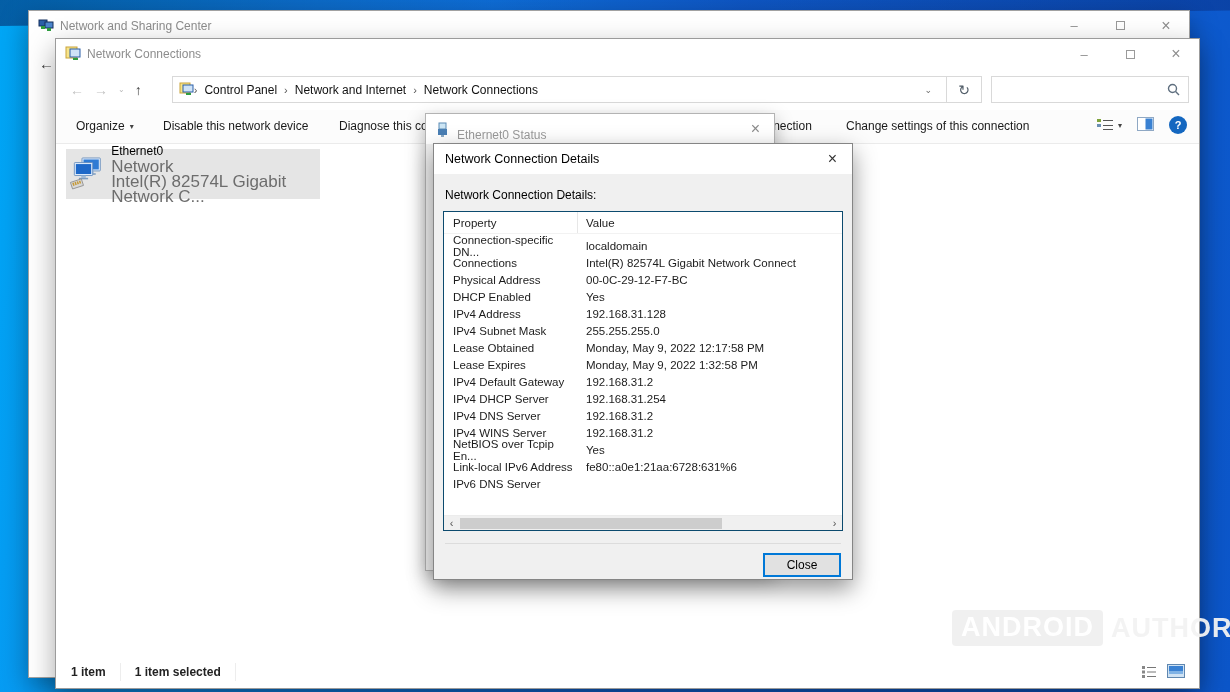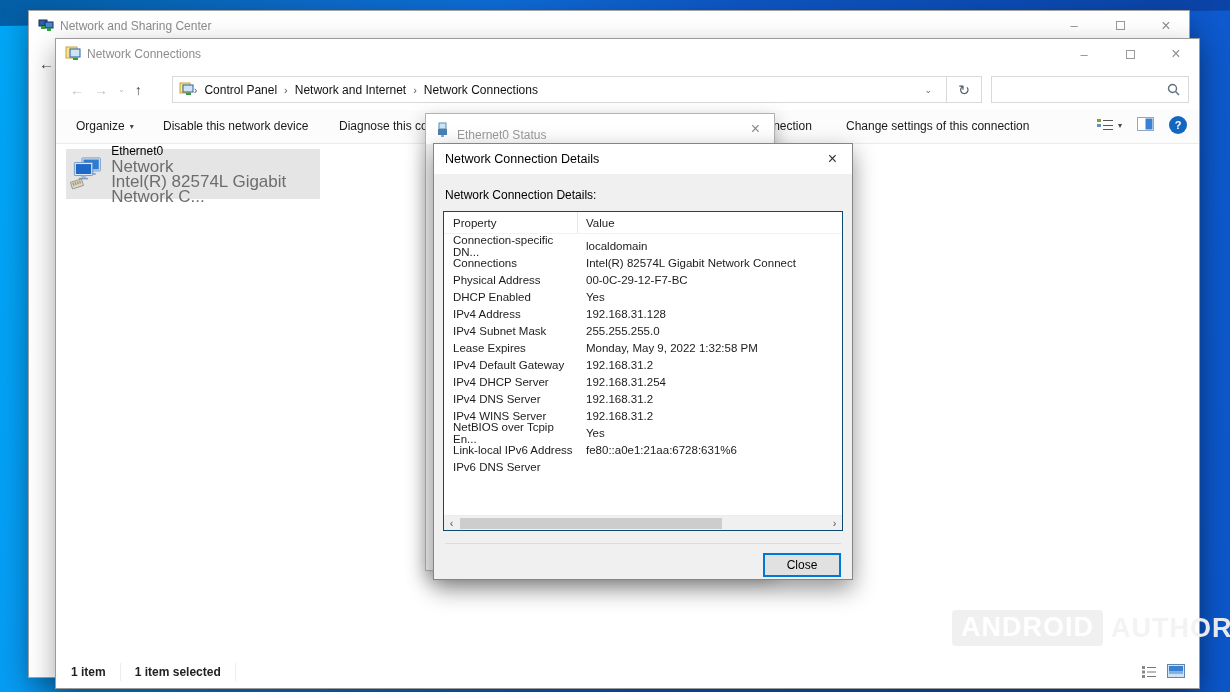--- a/index.html
+++ b/index.html
@@ -305,20 +305,24 @@
             <div class="trow">
               <span class="col-p">IPv4 Address</span>
               <span class="col-v">192.168.31.128</span>
             </div>
 
             <div class="trow">
               <span class="col-p">IPv4 Subnet Mask</span>
               <span class="col-v">255.255.255.0</span>
             </div>
 
+            <div class="trow">
+              <span class="col-p">Lease Obtained</span>
+              <span class="col-v">Monday, May 9, 2022 12:17:58 PM</span>
+            </div>
 
             <div class="trow">
               <span class="col-p">Lease Expires</span>
               <span class="col-v">Monday, May 9, 2022 1:32:58 PM</span>
             </div>
 
             <div class="trow">
               <span class="col-p">IPv4 Default Gateway</span>
               <span class="col-v">192.168.31.2</span>
             </div>

